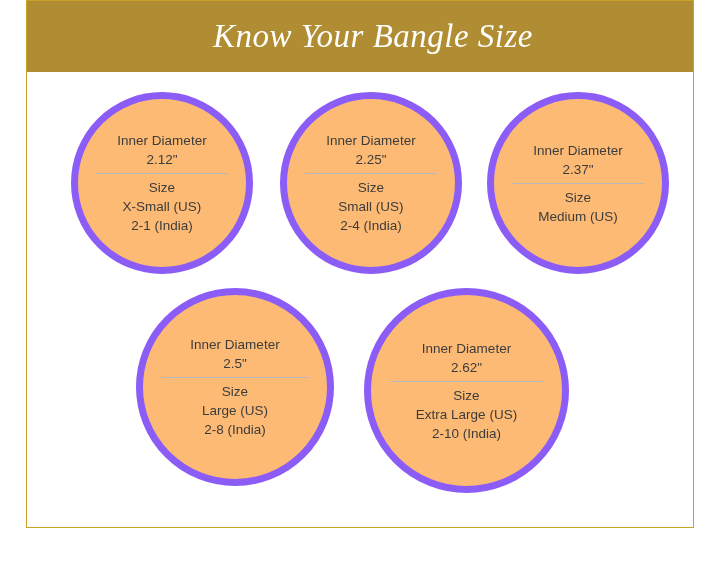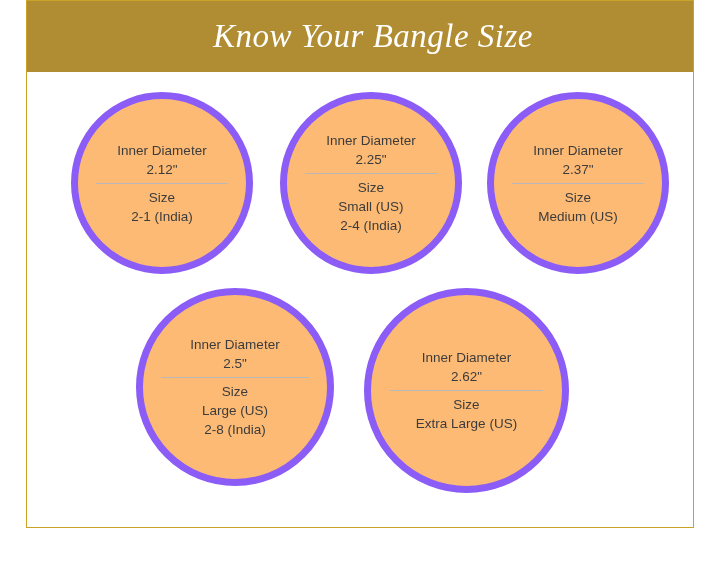--- a/index.html
+++ b/index.html
@@ -104,20 +104,21 @@
   <div id="header-banner">
     <span id="header-title">Know Your Bangle Size</span>
   </div>
 
   <div class="bangle" id="bangle-xsmall">
     <div class="bangle-inner">
       <span class="diam-label">Inner Diameter</span>
       <span class="diam-value">2.12"</span>
       <div class="rule"></div>
       <span class="size-label">Size</span>
+      <span class="size-us">X-Small (US)</span>
       <span class="size-india">2-1 (India)</span>
     </div>
   </div>
 
   <div class="bangle" id="bangle-small">
     <div class="bangle-inner">
       <span class="diam-label">Inner Diameter</span>
       <span class="diam-value">2.25"</span>
       <div class="rule"></div>
       <span class="size-label">Size</span>
@@ -147,16 +148,17 @@
     </div>
   </div>
 
   <div class="bangle" id="bangle-xlarge">
     <div class="bangle-inner">
       <span class="diam-label">Inner Diameter</span>
       <span class="diam-value">2.62"</span>
       <div class="rule"></div>
       <span class="size-label">Size</span>
       <span class="size-us">Extra Large (US)</span>
+      <span class="size-india">2-10 (India)</span>
     </div>
   </div>
 
 </div>
 
 </body></html>

